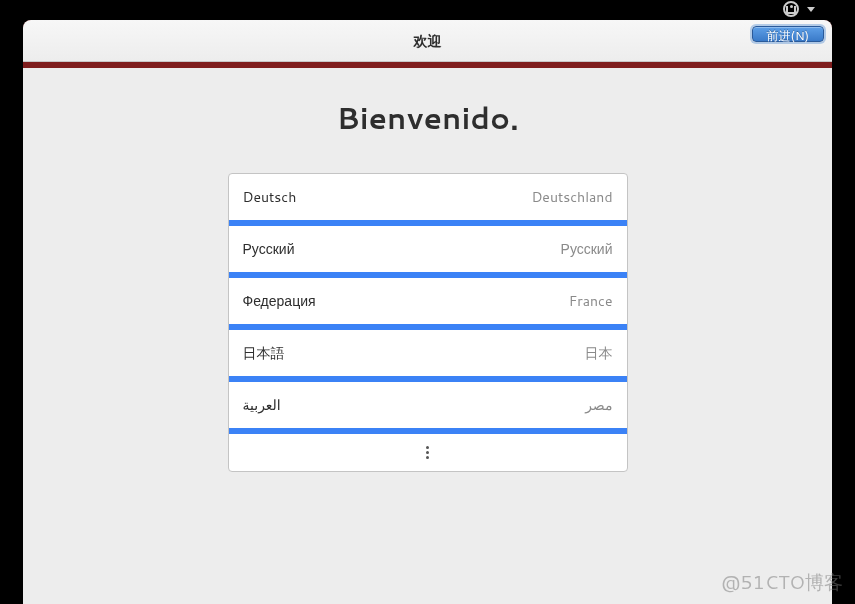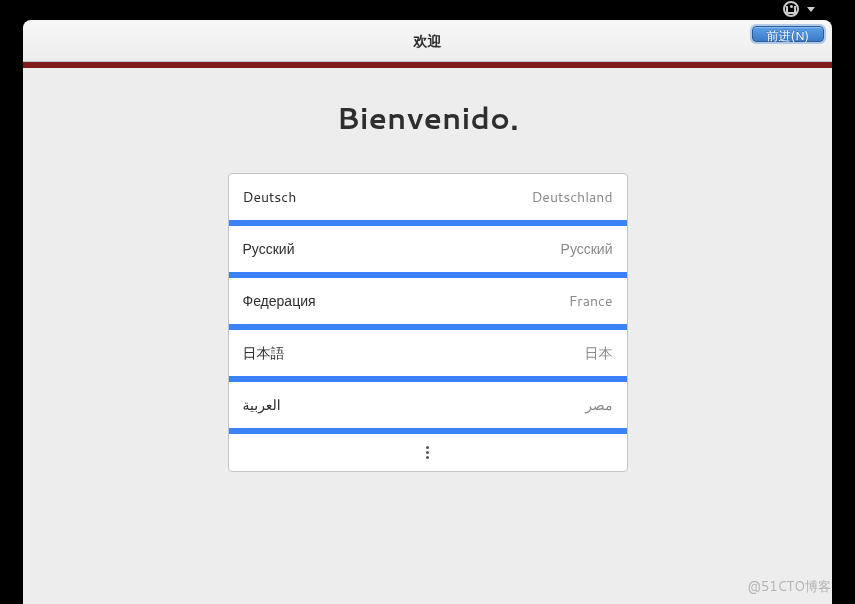--- a/index.html
+++ b/index.html
@@ -165,23 +165,23 @@
     }
     .dots-icon span {
       width: 3px;
       height: 3px;
       background: #555;
       border-radius: 50%;
     }
     .watermark {
       position: absolute;
       bottom: 8px;
-      right: 24px;
+      right: 12px;
       color: rgba(120,120,120,0.5);
-      font-size: 13px;
+      font-size: 19px;
     }
   </style>
 </head>
 <body>
 
 <div class="top-bar">
   <div class="top-bar-icons">
     <div class="accessibility-icon"></div>
     <div class="dropdown-caret"></div>
   </div>

